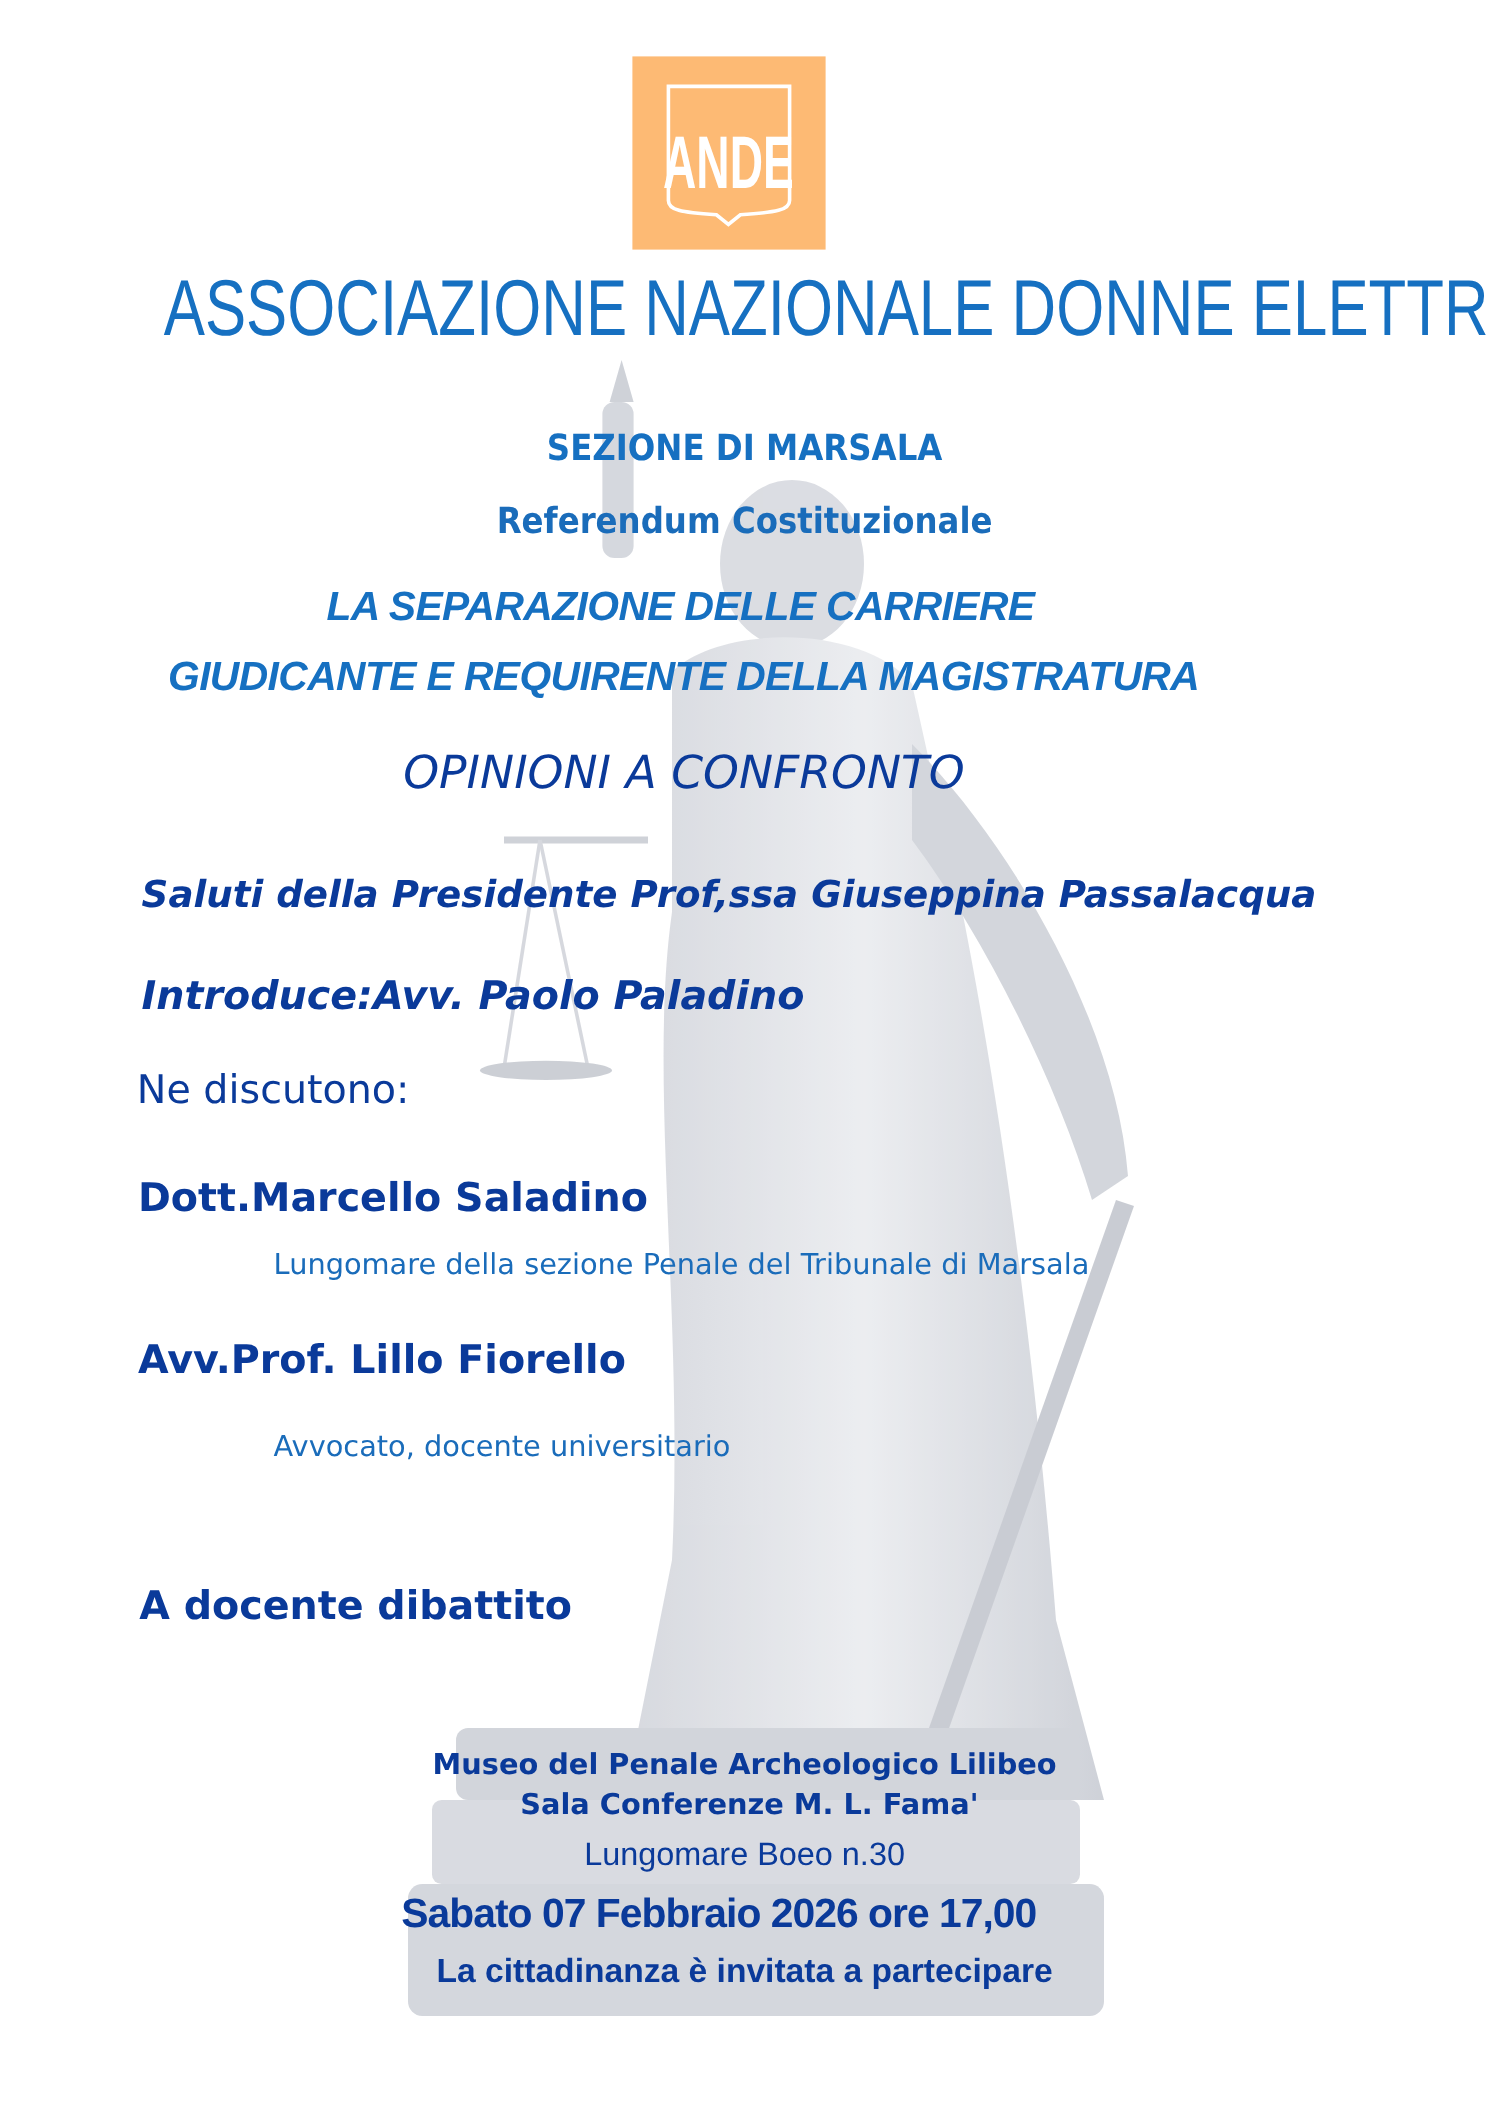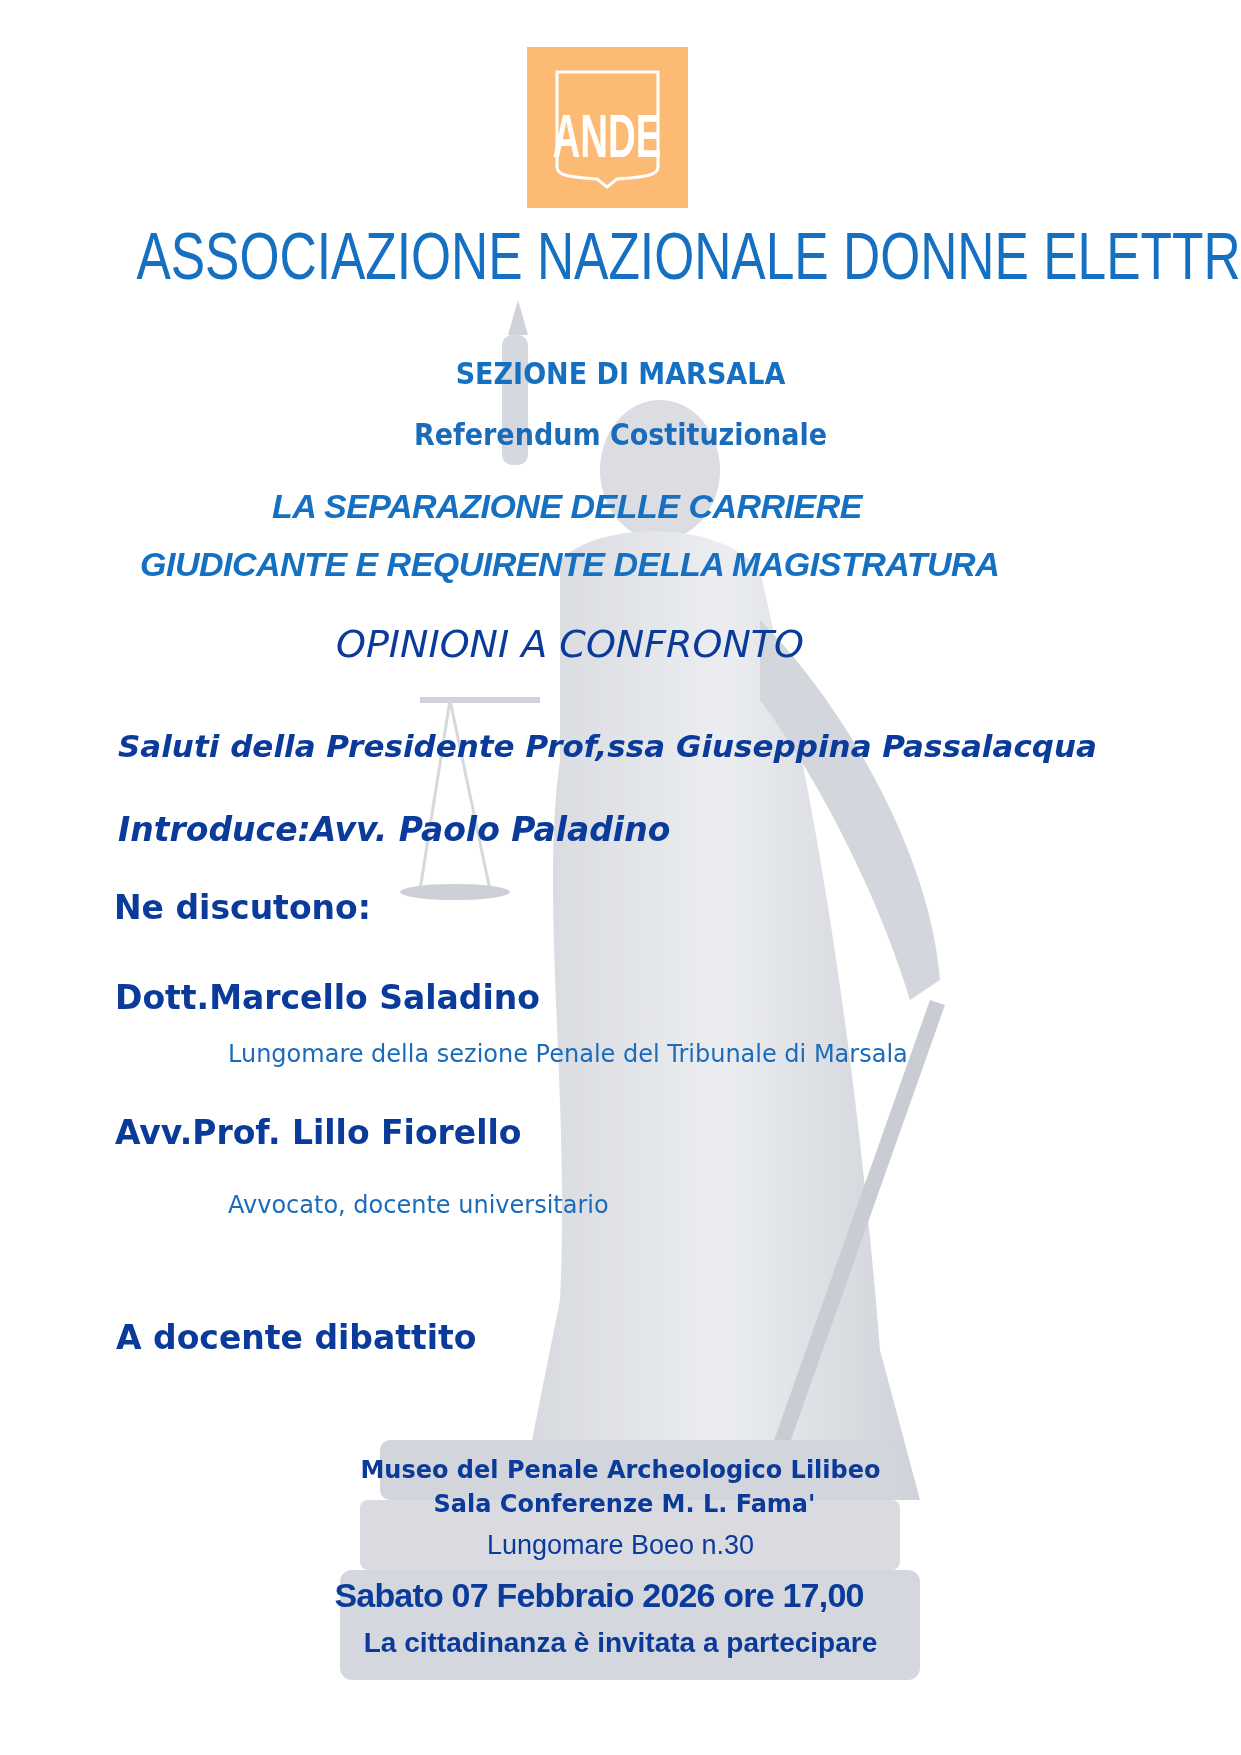--- a/index.html
+++ b/index.html
@@ -9,21 +9,21 @@
   .logo { position:absolute; left:527px; top:47px; width:161px; height:161px; background:#fdba74; }
   .heading { left:0; width:1241px; text-align:center; top:218px; font-family:"Liberation Sans Narrow","Liberation Sans",sans-serif; font-size:66px; color:#1670c1; transform:scaleX(0.78); transform-origin:620px 0; letter-spacing:0px; font-weight:normal; }
   .sezione { left:0; width:1241px; text-align:center; top:324px; font-size:30px; font-weight:bold; color:#1670c1; font-family:"DejaVu Sans Condensed","DejaVu Sans",sans-serif;margin-top:32px; }
   .referendum { left:0; width:1241px; text-align:center; top:417px; font-size:30px; font-weight:bold; color:#1a6cba; font-family:"DejaVu Sans Condensed","DejaVu Sans",sans-serif; }
   .title1 { left:272px; top:487px; font-family:"Liberation Sans",sans-serif; font-weight:bold; font-style:italic; font-size:34px; color:#1670c1; letter-spacing:-0.5px; }
   .title2 { left:140px; top:545px; font-family:"Liberation Sans",sans-serif; font-weight:bold; font-style:italic; font-size:34px; color:#1670c1; letter-spacing:-0.5px; }
   .opinioni { left:336px; top:622px; font-family:"DejaVu Sans",sans-serif; font-style:italic; font-size:38px; color:#0a3a9a; }
   .comic { font-family:"DejaVu Sans",sans-serif; color:#0a3a9a; }
   .saluti { left:118px; top:728px; font-size:31px; font-style:italic; font-weight:bold; }
   .introduce { left:118px; top:810px; font-size:33px; font-style:italic; font-weight:bold; }
-  .nedisc { left:114px; top:888px; font-size:33px; font-weight:bold;text-align:center; }
+  .nedisc { left:114px; top:888px; font-size:33px; font-weight:normal;text-align:center; }
   .speaker { font-size:33px; font-weight:bold; }
   .sp1 { left:115px; top:978px; }
   .role { font-size:24px; color:#1a6cba; font-family:"DejaVu Sans",sans-serif; }
   .r1 { left:228px; top:1040px; }
   .sp2 { left:115px; top:1113px; }
   .r2 { left:228px; top:1191px; }
   .seguire { left:116px; top:1318px; font-size:33px; font-weight:bold; }
   .museo { left:0; width:1241px; text-align:center; top:1456px; font-size:24px; font-weight:bold; color:#0a3a9a; }
   .sala { left:0; width:1241px; text-align:center; top:1490px; font-size:24px; font-weight:bold; color:#0a3a9a; padding-left:8px; box-sizing:border-box; }
   .lungo { left:0; width:1241px; text-align:center; top:1530px; font-size:27px; font-family:"Liberation Sans",sans-serif; color:#0a3a9a; box-sizing:border-box; }

